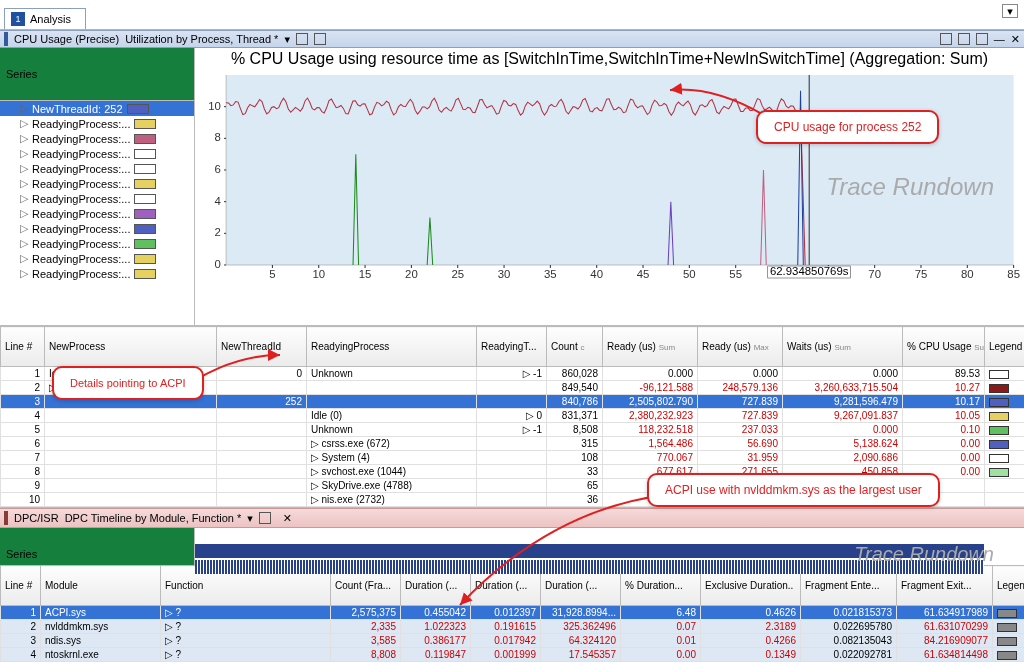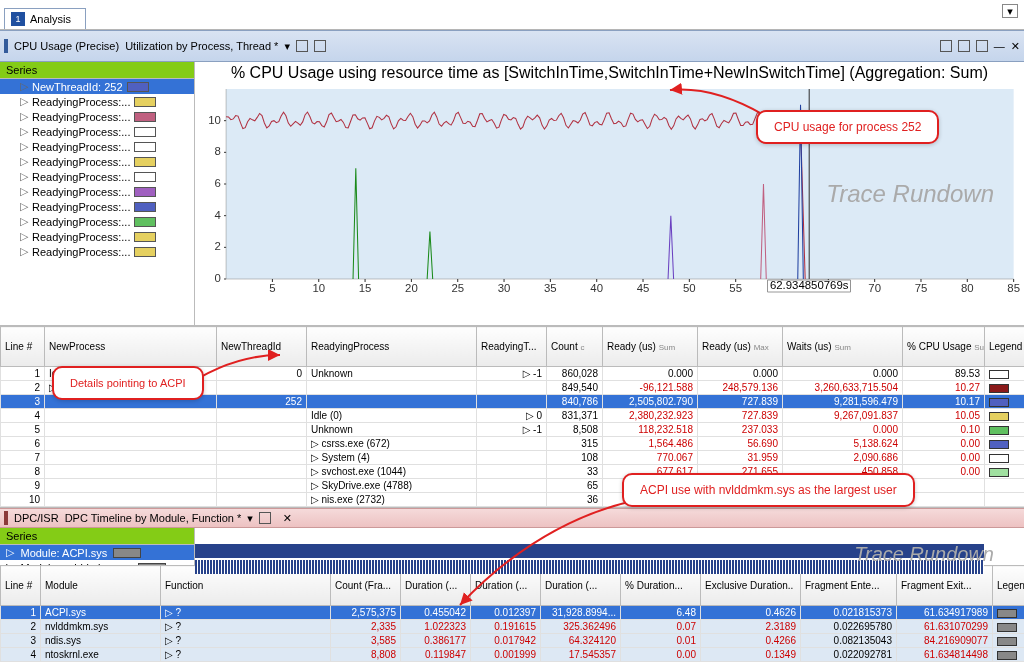--- a/index.html
+++ b/index.html
@@ -5,28 +5,28 @@
 * { box-sizing: border-box; margin: 0; padding: 0; font-family: 'Segoe UI', sans-serif; font-size: 11px; }
 body { background: #fff; width: 1024px; height: 662px; overflow: hidden; position: relative; }
 
 .window { width: 1024px; height: 662px; display: flex; flex-direction: column; }
 
 .tab-bar { height: 30px; border-bottom: 1px solid #b5b5b5; display: flex; align-items: flex-end; padding-left: 4px; }
 .tab { background: #fff; border: 1px solid #8aa0c0; border-bottom: none; padding: 3px 14px 3px 6px; display: flex; align-items: center; gap: 5px; }
 .tab-num { background: #2050a0; color: #fff; width: 14px; height: 14px; display: inline-flex; align-items: center; justify-content: center; font-size: 9px; }
 
 .cpu-panel { flex: 1 1 auto; display: flex; flex-direction: column; min-height: 0; }
-.panel-header { height: 32px; background: linear-gradient(#d9e3f2, #c5d5ec); border-top: 1px solid #8aa0c0; border-bottom: 1px solid #8aa0c0; display: flex; align-items: center; padding: 0 4px; font-size: 11px; gap: 6px; }
+.panel-header { height: 18px; background: linear-gradient(#d9e3f2, #c5d5ec); border-top: 1px solid #8aa0c0; border-bottom: 1px solid #8aa0c0; display: flex; align-items: center; padding: 0 4px; font-size: 11px; gap: 6px; }
 .panel-header .spacer { flex: 1; }
 .marker { display: inline-block; width: 4px; height: 14px; background: #335b9b; }
 .hdr-icon { width: 12px; height: 12px; border: 1px solid #555; display: inline-block; }
 
 .splitpane { flex: 1 1 auto; display: flex; min-height: 0; }
 .series-panel { width: 195px; border-right: 1px solid #bbb; display: flex; flex-direction: column; }
-.series-hdr { padding: 2px 6px; border-bottom: 1px solid #bbb; background: #84cc16; }
+.series-hdr { padding: 20px 6px; border-bottom: 1px solid #bbb; background: #15803d; }
 .series-list { flex: 1; overflow: hidden; }
 .series-item { display: flex; align-items: center; padding: 1px 4px 1px 20px; gap: 4px; }
 .series-item .tri { width: 8px; color: #666; }
 .series-item.selected { background: #3472d6; color: #fff; }
 .swatch { width: 22px; height: 10px; border: 1px solid #555; }
 
 .chart-area { flex: 1; position: relative; background: #fff; }
 .chart-title { text-align: center; font-size: 16px; padding: 2px; }
 .chart-svg { width: 100%; height: 215px; }
 .watermark { position: absolute; right: 30px; top: 50%; transform: translateY(-50%); font-size: 24px; color: #aaa; font-style: italic; }
@@ -537,21 +537,21 @@
 <div class="annot" style="top:366px; left:52px; text-align:center"><span>Details pointing to ACPI</span></div>
 <svg class="arrow-svg" style="top:350px;left:170px;width:120px;height:60px">
     <defs>
       <marker id="ah2" markerWidth="8" markerHeight="8" refX="6" refY="3" orient="auto">
         <path d="M0,0 L6,3 L0,6 Z" fill="#e02020"></path>
       </marker>
     </defs>
     <path d="M10,40 Q60,5 110,5" stroke="#e02020" stroke-width="2" fill="none" marker-end="url(#ah2)"></path>
   </svg>
 
-<div class="annot" style="top:473px; left:622px">ACPI use with nvlddmkm.sys as the largest user</div>
+<div class="annot" style="top:473px; left:647px">ACPI use with nvlddmkm.sys as the largest user</div>
 <svg class="arrow-svg" style="top:490px;left:450px;width:220px;height:120px">
     <defs>
       <marker id="ah3" markerWidth="8" markerHeight="8" refX="6" refY="3" orient="auto">
         <path d="M0,0 L6,3 L0,6 Z" fill="#e02020"></path>
       </marker>
     </defs>
     <path d="M215,5 Q100,20 10,115" stroke="#e02020" stroke-width="2" fill="none" marker-end="url(#ah3)"></path>
   </svg>
 
 </body></html>

